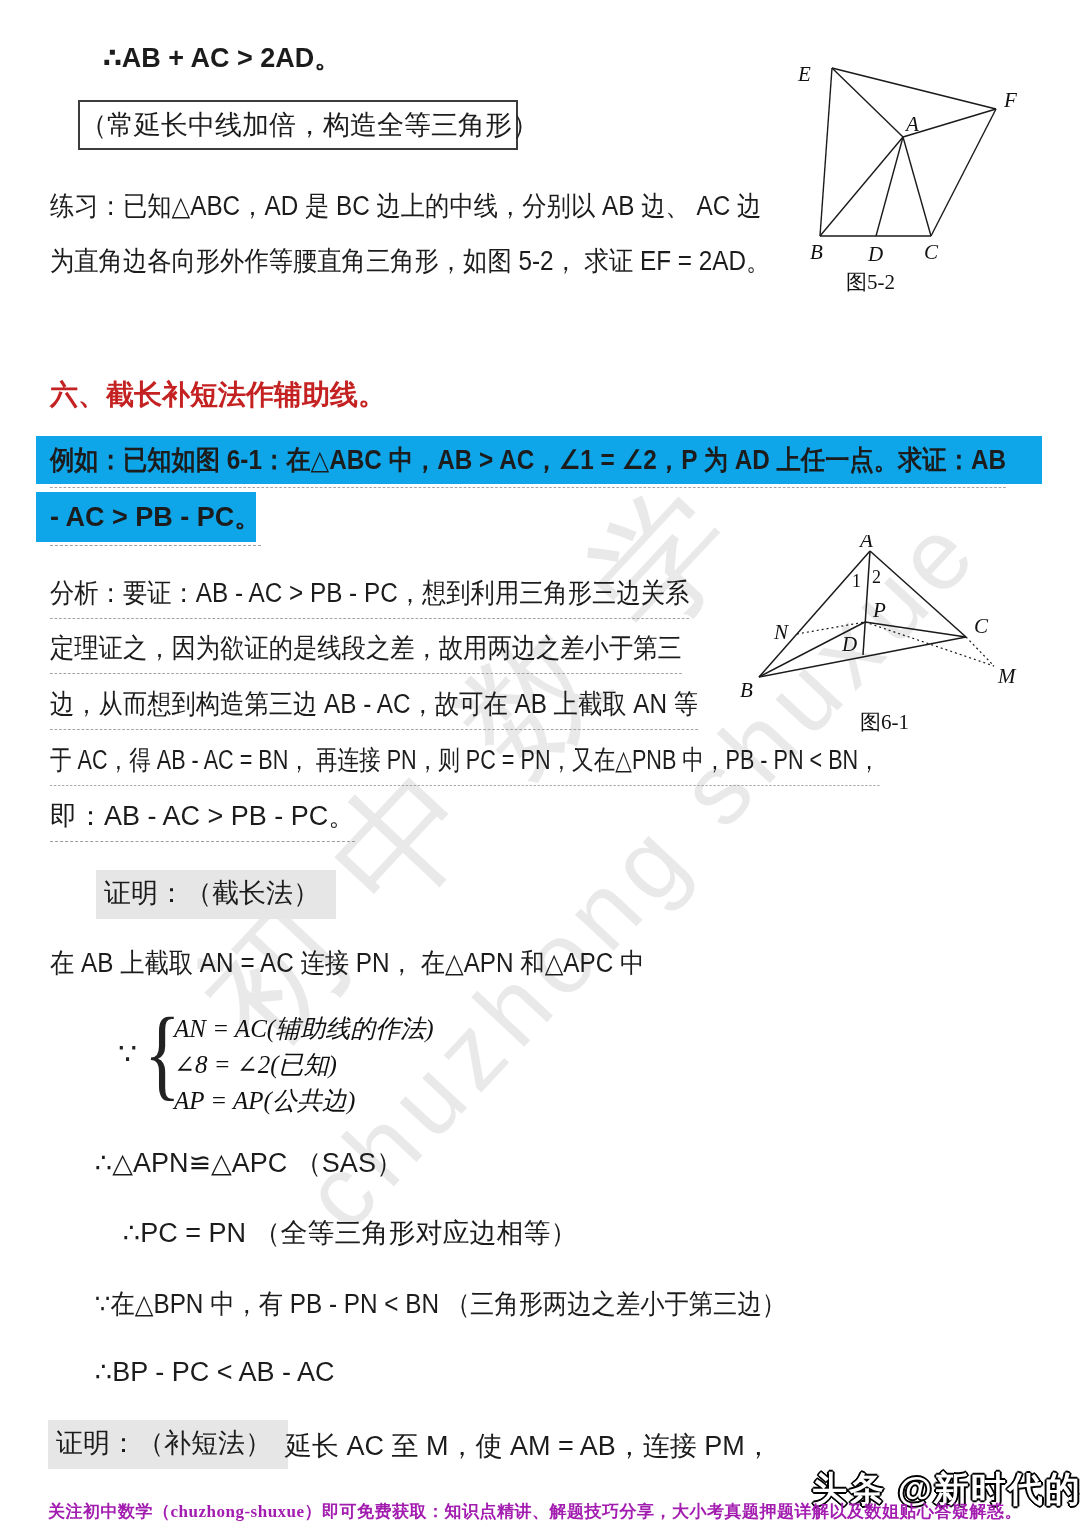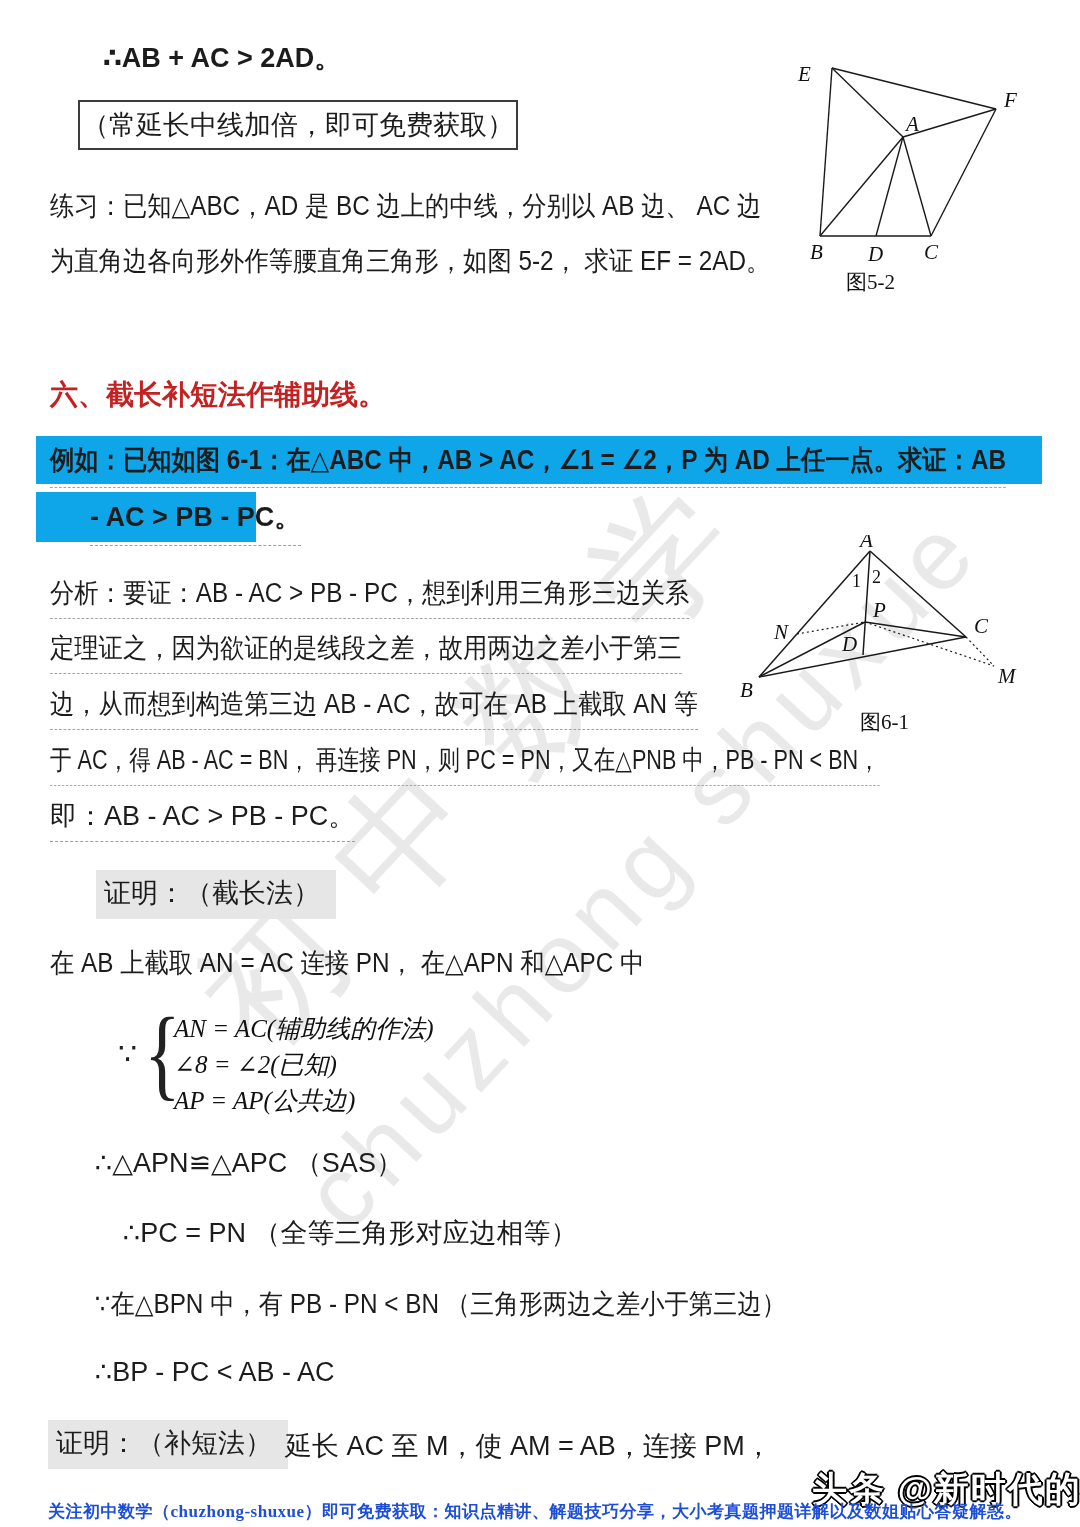--- a/index.html
+++ b/index.html
@@ -47,21 +47,21 @@
   }
   .wm-cn{font-size:135px;letter-spacing:55px;line-height:1.2;}
   .wm-py{font-size:100px;letter-spacing:10px;line-height:1.2;margin-top:55px;}
   .toutiao{
     font-size:35px;font-weight:bold;letter-spacing:2px;color:#ffffff;white-space:nowrap;
     text-shadow:-2px 0 #000,2px 0 #000,0 -2px #000,0 2px #000,
                 -1px -1px #000,1px 1px #000,-1px 1px #000,1px -1px #000;
   }
   .footer-red{
     font-family:"Liberation Serif","DejaVu Serif",serif;
-    font-size:17px;font-weight:bold;color:#1d4ed8;white-space:nowrap;letter-spacing:0.5px;
+    font-size:17px;font-weight:bold;color:#a21caf;white-space:nowrap;letter-spacing:0.5px;
   }
   .content{position:relative;z-index:1;}
   svg line{stroke:#1a1a1a;}
   svg text{
     font-family:"Liberation Serif","DejaVu Serif",serif;
     font-style:italic;fill:#111;font-size:21px;
   }
 </style>
 </head>
 <body>
@@ -70,21 +70,21 @@
 
   <div class="abs watermark" style="left:100px;top:640px;width:900px;">
     <div class="wm-cn">初中数学</div>
     <div class="wm-py">chuzhong shuxue</div>
   </div>
 
   <div class="content">
 
     <div class="abs body-text" style="left:103px;top:40px;font-weight:bold;">∴AB + AC &gt; 2AD。</div>
 
-    <div class="abs boxed" style="left:78px;top:100px;">（常延长中线加倍，即可免费获取）</div>
+    <div class="abs boxed" style="left:78px;top:100px;">（常延长中线加倍，构造全等三角形）</div>
 
     <div class="abs body-text squeeze" style="left:50px;top:188px;">练习：已知△ABC，AD 是 BC 边上的中线，分别以 AB 边、 AC 边</div>
     <div class="abs body-text squeeze" style="left:50px;top:243px;">为直角边各向形外作等腰直角三角形，如图 5-2， 求证 EF = 2AD。</div>
 
     <svg class="abs" style="left:790px;top:45px;" width="280" height="255" viewBox="0 0 280 255">
       <g stroke-width="1.4">
         <line x1="42" y1="23" x2="30" y2="191"></line>
         <line x1="42" y1="23" x2="113" y2="92"></line>
         <line x1="42" y1="23" x2="206" y2="64"></line>
         <line x1="113" y1="92" x2="206" y2="64"></line>
@@ -105,21 +105,21 @@
 
     <div class="abs heading-red" style="left:50px;top:376px;">六、截长补短法作辅助线。</div>
 
     <div class="abs hl-yellow hl-band" style="left:36px;top:436px;width:1006px;">
       <span class="body-text bold squeeze" style="display:inline-block;margin-left:14px;">
         <span class="u-dash" style="padding-bottom:3px;">例如：已知如图 6-1：在△ABC 中，AB &gt; AC，∠1 = ∠2，P 为 AD 上任一点。求证：AB</span>
       </span>
     </div>
     <div class="abs hl-yellow" style="left:36px;top:492px;width:220px;height:50px;line-height:50px;">
       <span class="body-text bold" style="display:inline-block;margin-left:14px;">
-        <span class="u-dash" style="padding-bottom:3px;margin-left:40px;">- AC &gt; PB - PC。</span>
+        <span class="u-dash" style="padding-bottom:3px;">- AC &gt; PB - PC。</span>
       </span>
     </div>
 
     <div class="abs body-text squeeze" style="left:50px;top:575px;">
       <span class="u-dash">分析：要证：AB - AC &gt; PB - PC，想到利用三角形三边关系</span></div>
     <div class="abs body-text squeeze" style="left:50px;top:630px;">
       <span class="u-dash">定理证之，因为欲证的是线段之差，故用两边之差小于第三</span></div>
     <div class="abs body-text squeeze" style="left:50px;top:686px;">
       <span class="u-dash">边，从而想到构造第三边 AB - AC，故可在 AB 上截取 AN 等</span></div>
     <div class="abs body-text squeeze-more" style="left:50px;top:742px;">

